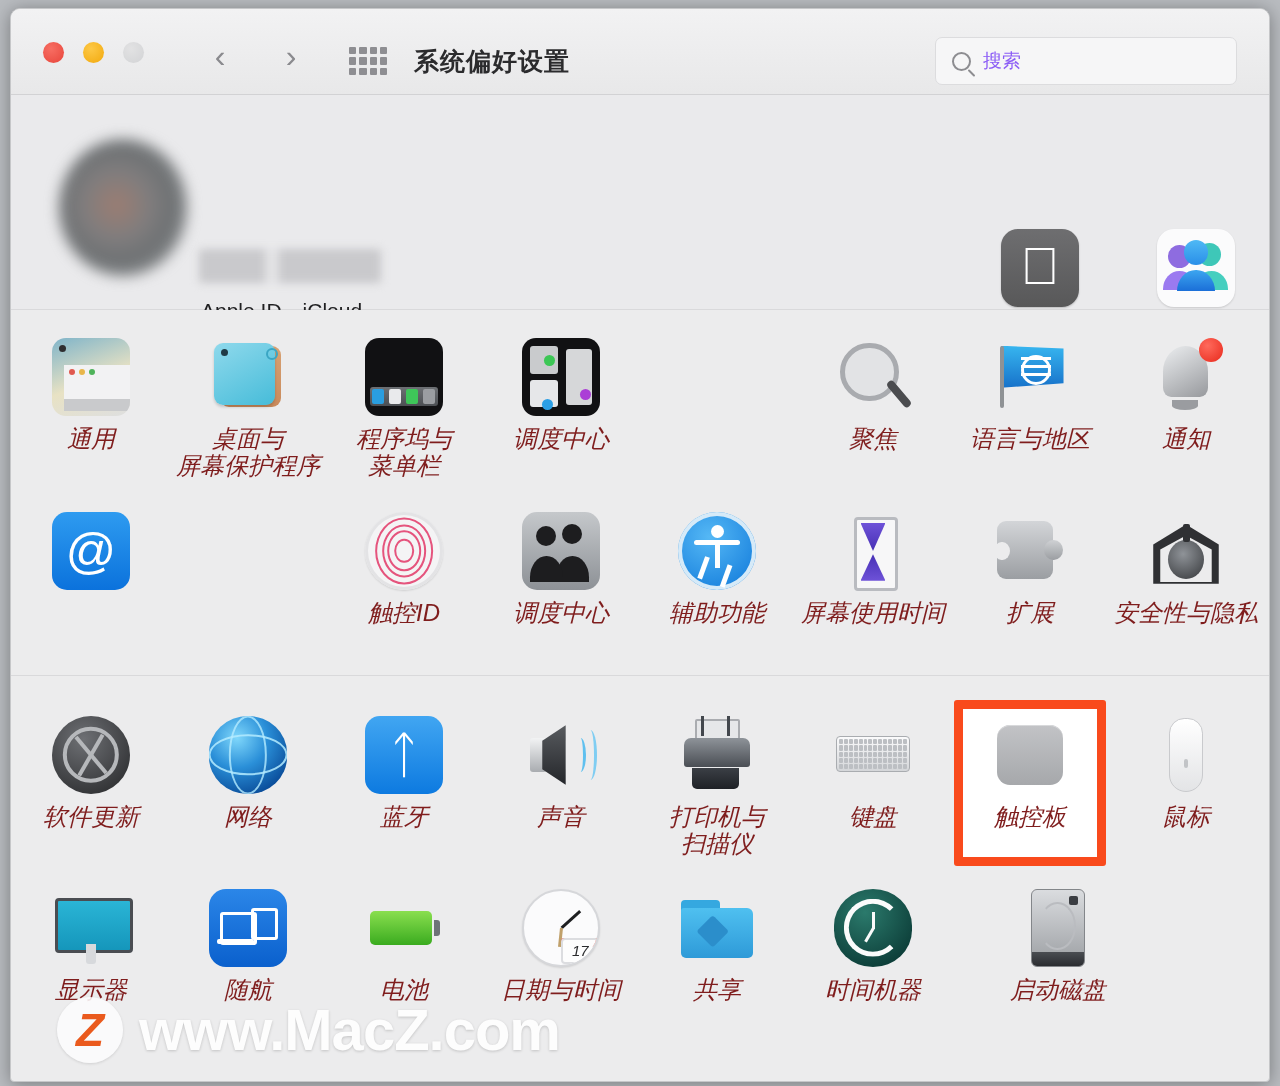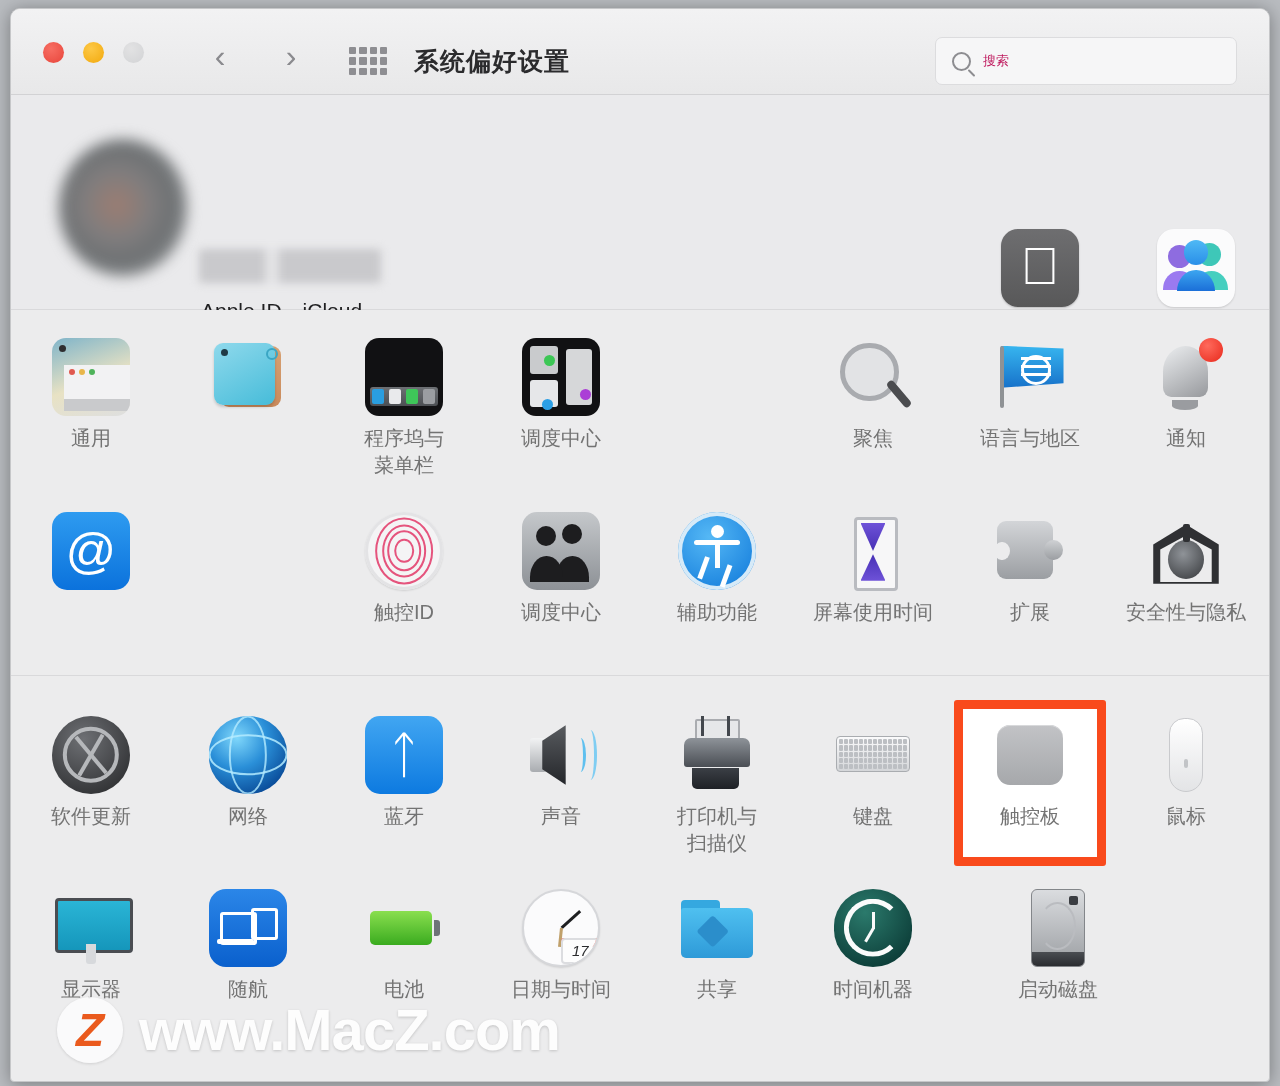--- a/index.html
+++ b/index.html
@@ -59,21 +59,21 @@
     display: flex; align-items: center; padding-left: 16px; gap: 12px;
   }
   #search .mag {
     width: 19px; height: 19px; border: 2px solid #8d8d91; border-radius: 50%;
     position: relative; flex: 0 0 auto;
   }
   #search .mag::after {
     content: ""; position: absolute; right: -7px; bottom: -5px;
     width: 9px; height: 2px; background: #8d8d91; transform: rotate(45deg); border-radius: 1px;
   }
-  #search-placeholder { color: #be185d; font-size: 13px; }
+  #search-placeholder { color: #8b5cf6; font-size: 19px; }
 
   
   #appleid-band {
     position: relative; height: 215px;
     background: #eaeaec;
     border-bottom: 1px solid #d9d9db;
   }
   #avatar {
     position: absolute; left: 48px; top: 44px;
     width: 128px; height: 137px; border-radius: 50%;
@@ -116,22 +116,23 @@
   #sec2 { height: 400px; }
 
   .pref {
     position: absolute; width: 156px; text-align: center;
   }
   .pref .ico {
     width: 78px; height: 78px; margin: 0 auto 9px;
     position: relative;
   }
   .pref .plabel {
-    display: block; font-size: 20px; line-height: 27px; color: #737373;
+    display: block; font-size: 24px; line-height: 27px; color: #7f1d1d;
     white-space: pre-line;
+    font-style: italic;
   }
   .pref.selected .hl {
     position: absolute; left: 2px; top: -16px; width: 152px; height: 166px;
     background: #fff; border: 9px solid #f94a1c; border-radius: 3px; z-index: 0;
   }
   .pref.selected .ico, .pref.selected .plabel { position: relative; z-index: 1; }
 
   
   .sq { position: absolute; inset: 0; border-radius: 16px; }
 
@@ -493,20 +494,22 @@
         </div>
       <span class="plabel">通用</span>
     </div>
     <div class="pref" style="left:159px; top:28px">
       <div class="ico">
           <span class="sq i-desktop">
             <i></i>
             <u></u>
           </span>
         </div>
+      <span class="plabel">桌面与
+屏幕保护程序</span>
     </div>
     <div class="pref" style="left:315px; top:28px">
       <div class="ico">
           <span class="sq i-dock">
             <i></i>
           </span>
         </div>
       <span class="plabel">程序坞与
 菜单栏</span>
     </div>

